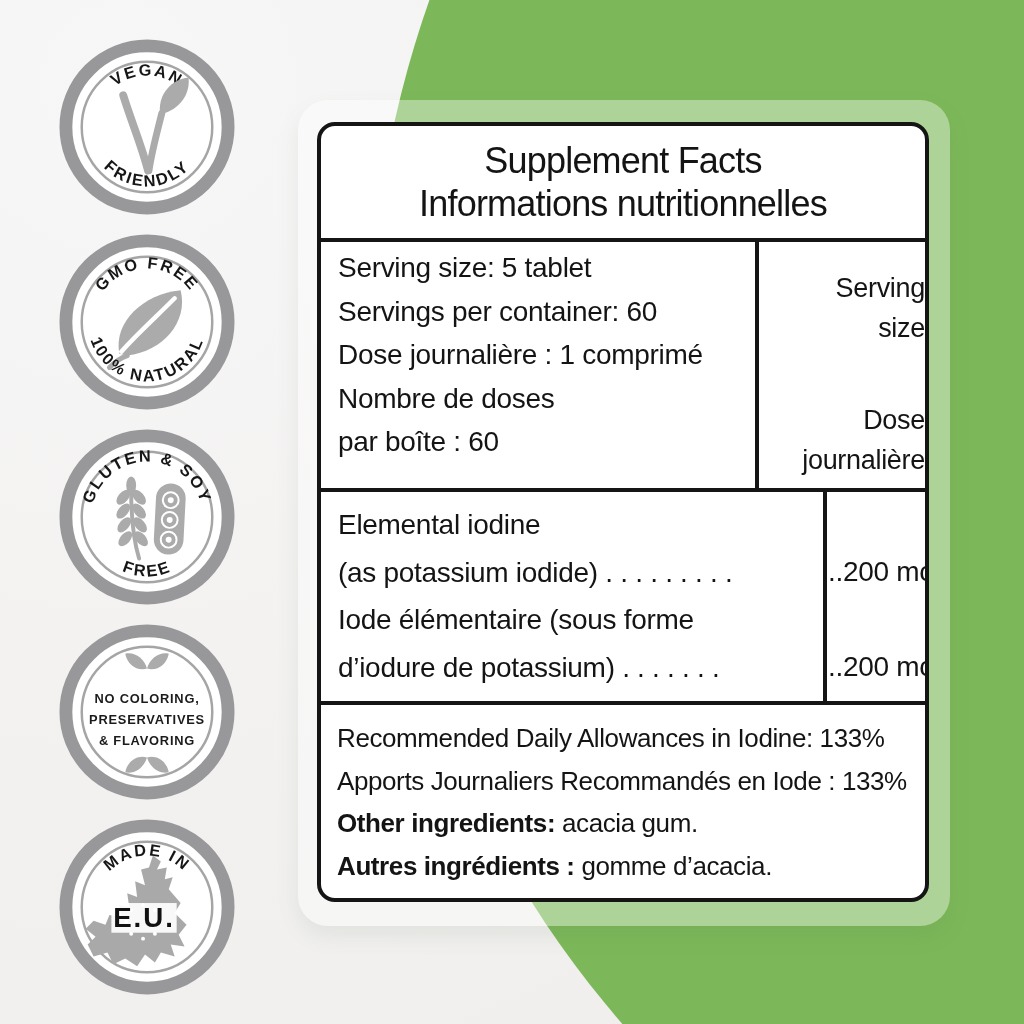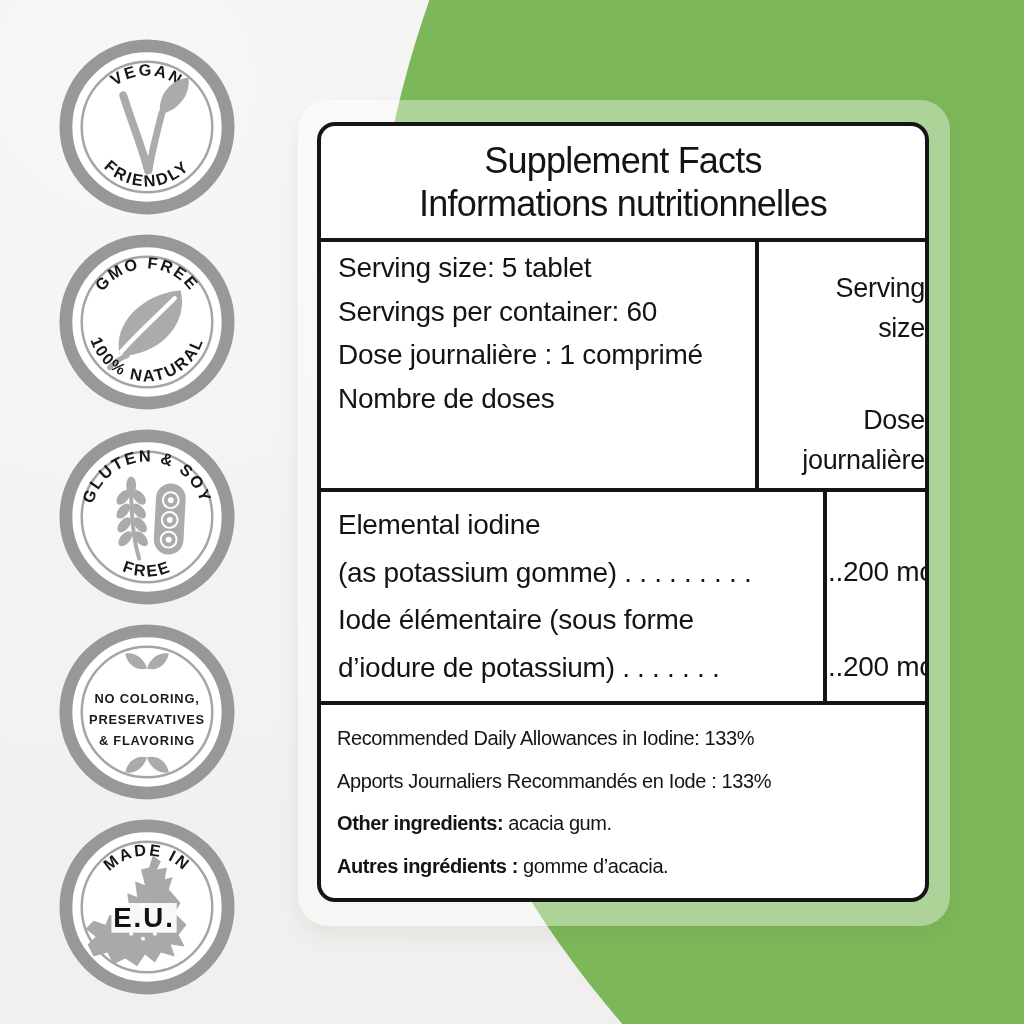--- a/index.html
+++ b/index.html
@@ -29,21 +29,21 @@
   .cell-left{width:434px;flex:none;box-sizing:border-box;padding:4px 0 0 17px;}
   .cell-right{flex:1;border-left:4px solid #151515;position:relative;text-align:center;}
   .serving-line{font-size:28px;line-height:43.5px;letter-spacing:-0.3px;white-space:nowrap;}
   .rc-block{position:absolute;left:0;right:0;}
   .rc-line{font-size:27px;line-height:40px;letter-spacing:-0.3px;text-align:right;}
   .sec-nutrient{height:209px;border-bottom:4px solid #151515;flex:none;display:flex;}
   .nutrient-left{width:502px;flex:none;box-sizing:border-box;padding:9px 0 0 17px;overflow:visible;}
   .nutrient-line{font-size:28px;line-height:47.5px;letter-spacing:-0.3px;white-space:nowrap;}
   .amount{position:absolute;left:1px;font-size:28px;letter-spacing:-0.3px;white-space:nowrap;}
   .sec-footer{flex:1;box-sizing:border-box;padding:12px 0 0 16px;}
-  .footer-line{font-size:20px;line-height:42.5px;letter-spacing:-0.4px;white-space:nowrap;}
+  .footer-line{font-size:26px;line-height:42.5px;letter-spacing:-0.4px;white-space:nowrap;}
   .bold{font-weight:bold;}
   
   .badge{position:absolute;left:58px;width:178px;height:178px;}
   .ring{fill:#ffffff;stroke:#98989a;stroke-width:13;}
   .thin{fill:none;stroke:#a5a5a5;stroke-width:2.5;}
   svg text{font-family:"Liberation Sans",sans-serif;}
   .arc-text{font-size:16.5px;font-weight:bold;letter-spacing:2.2px;fill:#161616;}
   .badge-line{font-size:13px;font-weight:bold;letter-spacing:0.8px;fill:#1b1b1b;text-anchor:middle;}
   .eu-text{font-size:28px;font-weight:bold;letter-spacing:2px;fill:#111;text-anchor:middle;}
   .icon-stroke{stroke:#ababab;fill:none;stroke-linecap:round;}
@@ -66,37 +66,38 @@
       <div class="title-line">Supplement Facts</div>
       <div class="title-line">Informations nutritionnelles</div>
     </div>
 
     <div class="sec-serving">
       <div class="cell-left">
         <div class="serving-line">Serving size: 5 tablet</div>
         <div class="serving-line">Servings per container: 60</div>
         <div class="serving-line">Dose journalière : 1 comprimé</div>
         <div class="serving-line">Nombre de doses</div>
+        <div class="serving-line">par boîte : 60</div>
       </div>
       <div class="cell-right">
         <div class="rc-block" style="top:26px;">
           <div class="rc-line">Serving</div>
           <div class="rc-line">size</div>
         </div>
         <div class="rc-block" style="top:158px;margin-left:24px;">
           <div class="rc-line">Dose</div>
           <div class="rc-line">journalière</div>
         </div>
       </div>
     </div>
 
     <div class="sec-nutrient">
       <div class="nutrient-left">
         <div class="nutrient-line">Elemental iodine</div>
-        <div class="nutrient-line">(as potassium gomme) . . . . . . . . .</div>
+        <div class="nutrient-line">(as potassium iodide) . . . . . . . . .</div>
         <div class="nutrient-line">Iode élémentaire (sous forme</div>
         <div class="nutrient-line">d’iodure de potassium)  . . . . . . .</div>
       </div>
       <div class="cell-right">
         <div class="amount" style="top:64px;">..200 mcg</div>
         <div class="amount" style="top:159px;">..200 mcg</div>
       </div>
     </div>
 
     <div class="sec-footer">

